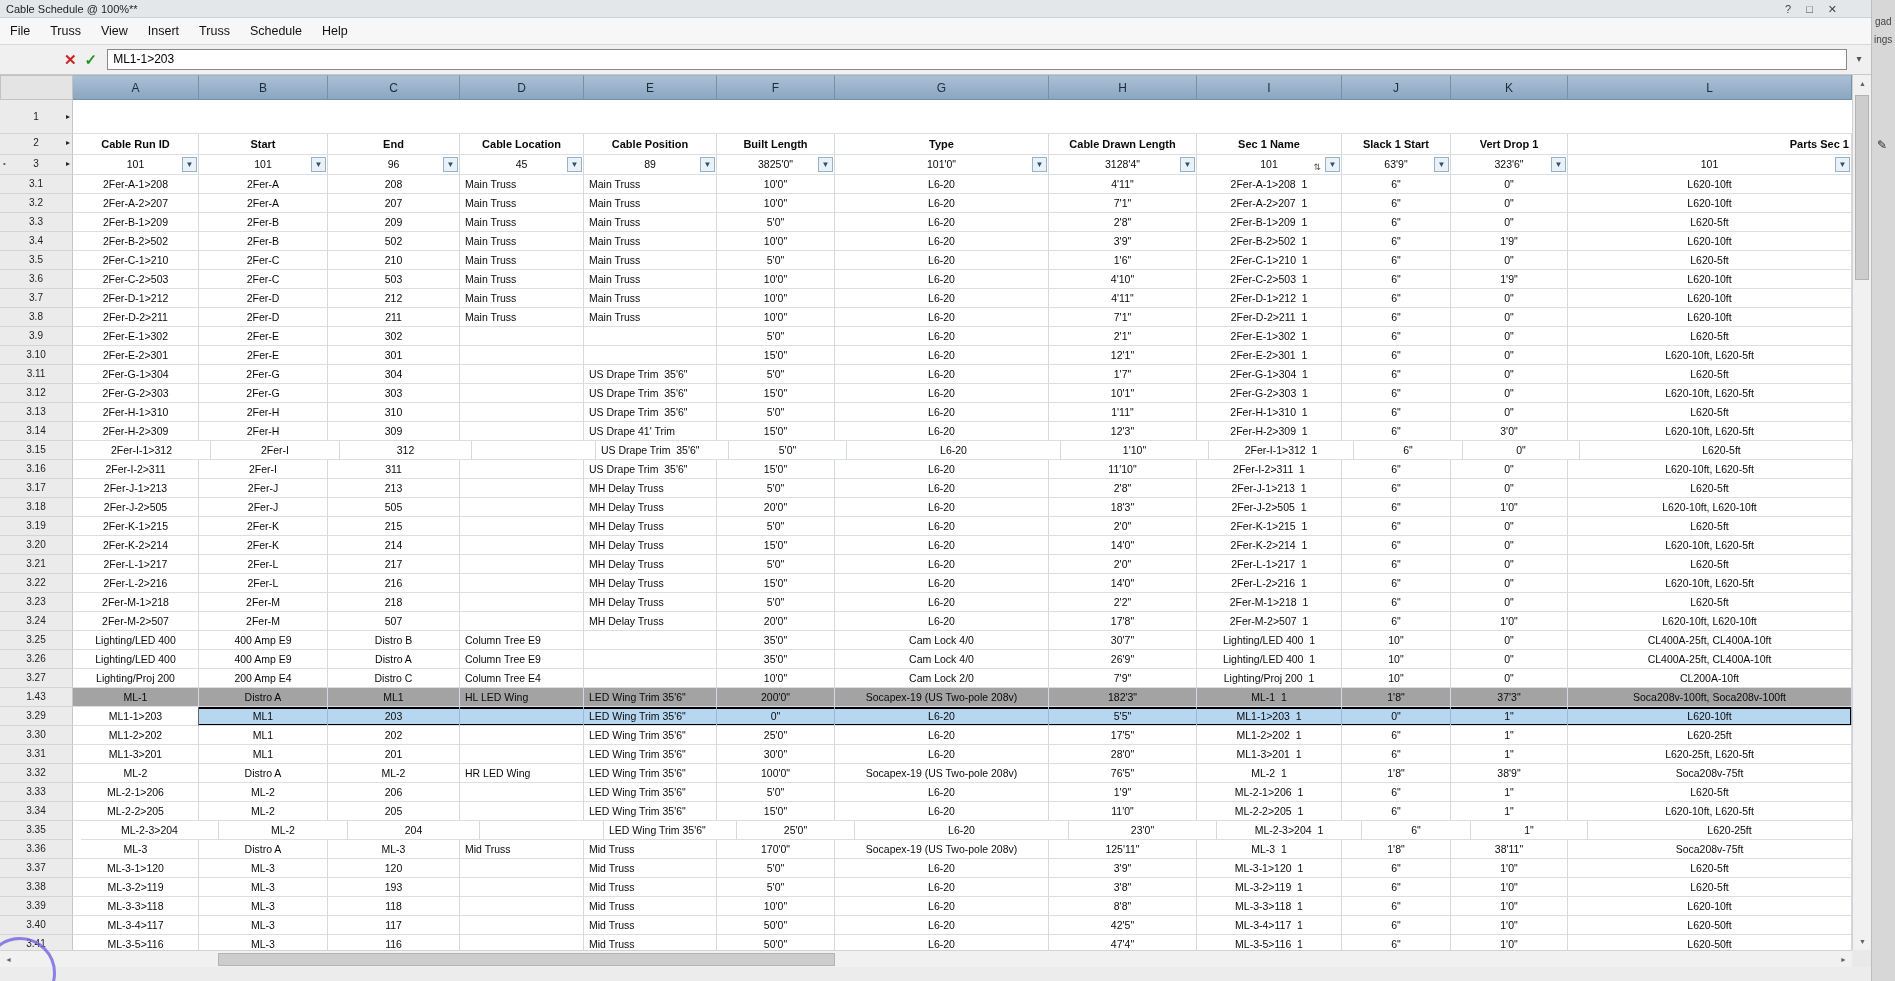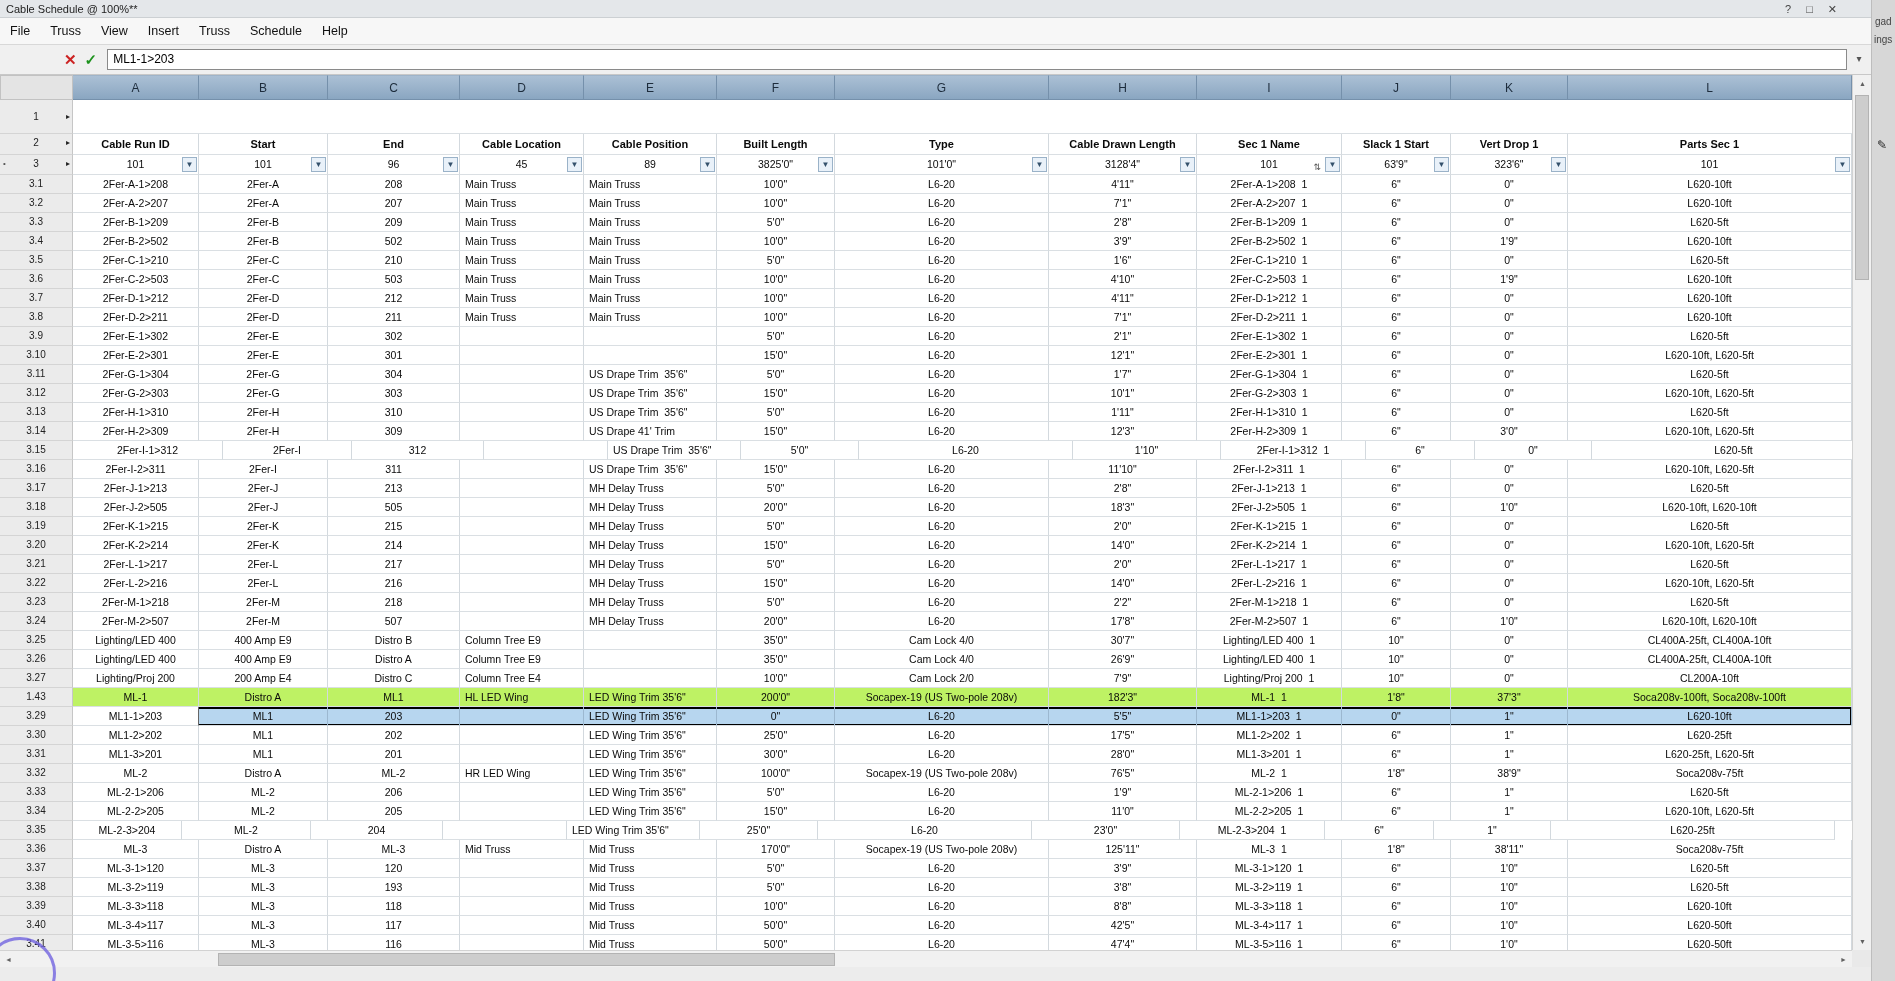--- a/index.html
+++ b/index.html
@@ -35,21 +35,21 @@
   .r1 .body{border-bottom:1px solid #dadfe3;background:#fff}
   .r2{height:21px}
   .r2 .cell{font-weight:bold;font-size:11px;line-height:20px}
   .r3{height:20px}
   .r3 .cell{position:relative;line-height:19px}
   .dd{position:absolute;right:1px;top:2px;width:15px;height:15px;background:#e9f1f9;border:1px solid #9ab2c8;font-size:8px;color:#33506b;text-align:center;line-height:13px}
   .sorticon{position:absolute;right:20px;top:3px;font-size:9px;color:#555}
   .tri{position:absolute;right:2px;top:0;font-size:8px;color:#222;line-height:inherit}
   .dotm{position:absolute;left:3px;top:0;font-size:8px;color:#555;line-height:inherit}
 
-  .row.shaded .cell{background:#bef264}
+  .row.shaded .cell{background:#a3a3a3}
   .row.sel .body{background:#b7d6ef;box-shadow:inset 0 0 0 2px #000}
   .row.sel .cell{border-right-color:#9cb8d0;background:transparent}
   .row.sel .cell.editcell{background:#fff;border-right:1px solid #666}
 
   .vscroll{position:absolute;left:1852px;top:75px;width:19px;height:875px;background:#f1f1f1;border-left:1px solid #d2d2d2}
   .vs-up,.vs-down{position:absolute;left:0;width:19px;height:17px;font-size:7px;color:#606060;text-align:center;line-height:17px;background:#f1f1f1}
   .vs-up{top:0}.vs-down{bottom:0}
   .vs-thumb{position:absolute;left:2px;top:20px;width:14px;height:185px;background:#cdcdcd;border:1px solid #b3b3b3}
 
   .hscroll{position:absolute;left:0;top:950px;width:1852px;height:17px;background:#f1f1f1;border-top:1px solid #d2d2d2}
@@ -124,21 +124,21 @@
           <div class="cell" style="width: 129px;">Start</div>
           <div class="cell" style="width: 132px;">End</div>
           <div class="cell" style="width: 124px;">Cable Location</div>
           <div class="cell" style="width: 133px;">Cable Position</div>
           <div class="cell" style="width: 118px;">Built Length</div>
           <div class="cell" style="width: 214px;">Type</div>
           <div class="cell" style="width: 148px;">Cable Drawn Length</div>
           <div class="cell" style="width: 145px;">Sec 1 Name</div>
           <div class="cell" style="width: 109px;">Slack 1 Start</div>
           <div class="cell" style="width: 117px;">Vert Drop 1</div>
-          <div class="cell" style="width: 284px;">Parts Sec 1</div>
+          <div class="cell" style="width: 284px; text-align: right;">Parts Sec 1</div>
         </div>
       </div>
       <div class="row r3">
         <div class="gut">3<div class="tri">▸</div><div class="dotm">•</div></div>
         <div class="body">
           <div class="cell" style="width: 126px;">101<div class="dd">▼</div></div>
           <div class="cell" style="width: 129px;">101<div class="dd">▼</div></div>
           <div class="cell" style="width: 132px;">96<div class="dd">▼</div></div>
           <div class="cell" style="width: 124px;">45<div class="dd">▼</div></div>
           <div class="cell" style="width: 133px;">89<div class="dd">▼</div></div>
@@ -385,21 +385,21 @@
           <div class="cell" style="width: 148px;">12'3"</div>
           <div class="cell" style="width: 145px;">2Fer-H-2&gt;309  1</div>
           <div class="cell" style="width: 109px;">6"</div>
           <div class="cell" style="width: 117px;">3'0"</div>
           <div class="cell" style="width: 284px;">L620-10ft, L620-5ft</div>
         </div>
       </div>
       <div class="row">
         <div class="gut">3.15</div>
         <div class="body">
-          <div class="cell" style="width: 150px;">2Fer-I-1&gt;312</div>
+          <div class="cell" style="width: 138px;">2Fer-I-1&gt;312</div>
           <div class="cell" style="width: 129px;">2Fer-I</div>
           <div class="cell" style="width: 132px;">312</div>
           <div class="cell left" style="width: 124px;"></div>
           <div class="cell left" style="width: 133px;">US Drape Trim  35'6"</div>
           <div class="cell" style="width: 118px;">5'0"</div>
           <div class="cell" style="width: 214px;">L6-20</div>
           <div class="cell" style="width: 148px;">1'10"</div>
           <div class="cell" style="width: 145px;">2Fer-I-1&gt;312  1</div>
           <div class="cell" style="width: 109px;">6"</div>
           <div class="cell" style="width: 117px;">0"</div>
@@ -725,21 +725,21 @@
           <div class="cell" style="width: 148px;">11'0"</div>
           <div class="cell" style="width: 145px;">ML-2-2&gt;205  1</div>
           <div class="cell" style="width: 109px;">6"</div>
           <div class="cell" style="width: 117px;">1"</div>
           <div class="cell" style="width: 284px;">L620-10ft, L620-5ft</div>
         </div>
       </div>
       <div class="row">
         <div class="gut">3.35</div>
         <div class="body">
-          <div class="cell" style="width: 109px;">ML-2-3&gt;204</div>
+          <div class="cell" style="width: 138px; margin-left: 8px;">ML-2-3&gt;204</div>
           <div class="cell" style="width: 129px;">ML-2</div>
           <div class="cell" style="width: 132px;">204</div>
           <div class="cell left" style="width: 124px;"></div>
           <div class="cell left" style="width: 133px;">LED Wing Trim 35'6"</div>
           <div class="cell" style="width: 118px;">25'0"</div>
           <div class="cell" style="width: 214px;">L6-20</div>
           <div class="cell" style="width: 148px;">23'0"</div>
           <div class="cell" style="width: 145px;">ML-2-3&gt;204  1</div>
           <div class="cell" style="width: 109px;">6"</div>
           <div class="cell" style="width: 117px;">1"</div>

